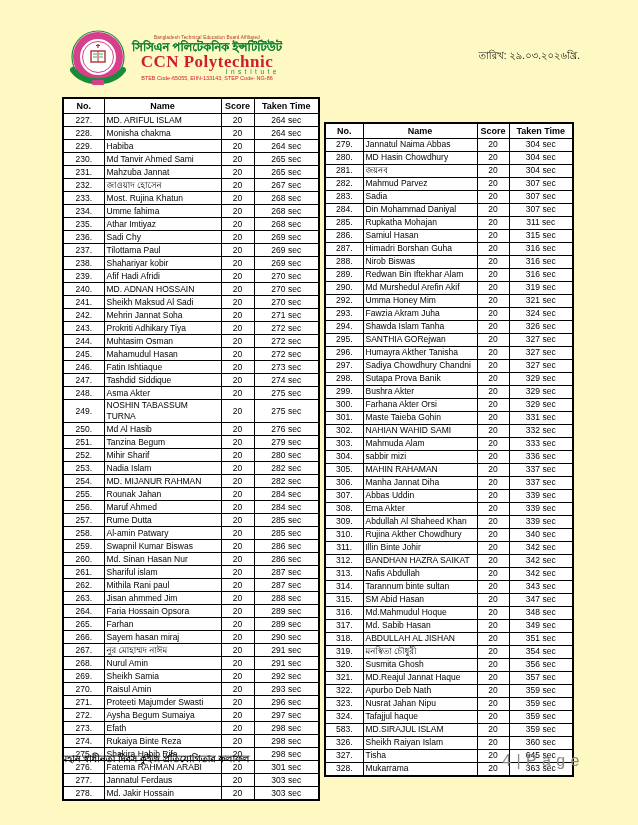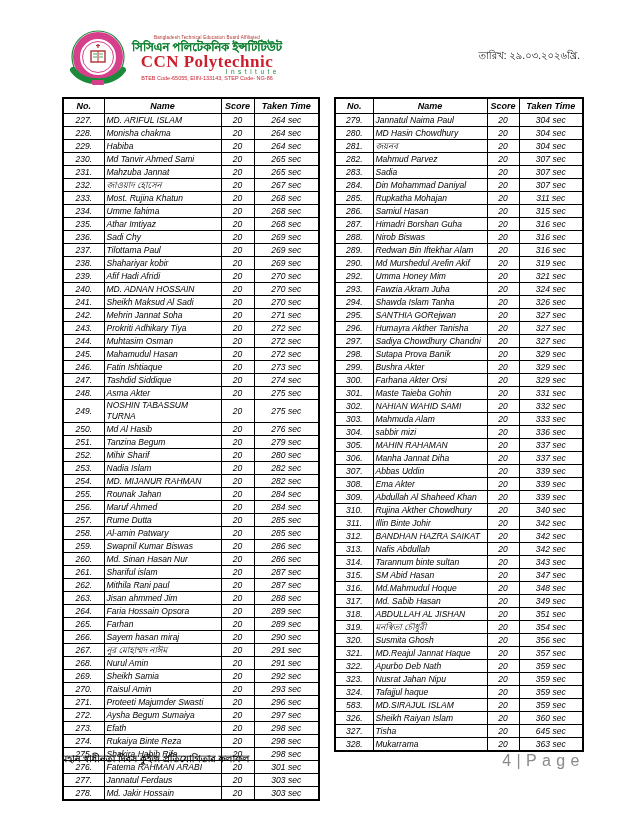--- a/index.html
+++ b/index.html
@@ -1,36 +1,36 @@
 <!DOCTYPE html>
 <html><head>
 <meta charset="utf-8">
 <style>
   html,body{margin:0;padding:0;background:#e8e8e8;}
   .page{
     width:638px;height:825px;position:relative;margin:0 auto;
-    background:#ffffff;font-family:"Liberation Sans",sans-serif;color:#000;
+    background:#fef9c3;font-family:"Liberation Sans",sans-serif;color:#000;
     overflow:hidden;box-shadow:0 0 4px rgba(0,0,0,.3);
   }
   
   .letterhead{position:absolute;left:70px;top:30px;display:flex;align-items:center;gap:6px;}
   .emblem{width:56px;height:58px;flex:0 0 auto;}
   .lh-text{display:flex;flex-direction:column;align-items:center;line-height:1.05;}
   .affil{font-size:4.5px;color:#b03030;letter-spacing:.2px;white-space:nowrap;}
   .inst-bn{font-size:11.5px;font-weight:bold;color:#1b7a2f;white-space:nowrap;
            text-shadow:0 0 .4px #0a5;}
   .inst-en{font-family:"Liberation Serif",serif;font-size:17px;font-weight:bold;
            color:#cc1f2d;white-space:nowrap;letter-spacing:.5px;}
   .inst-sub{font-size:6.5px;color:#1b8a3a;letter-spacing:3.5px;align-self:flex-end;
             margin-top:-2px;margin-right:2px;white-space:nowrap;}
   .codes{font-size:5.5px;color:#cc1f2d;white-space:nowrap;margin-top:1px;}
   .date-line{position:absolute;top:48px;right:58px;font-size:10px;color:#111;
              white-space:nowrap;}
   
-  .tables{position:absolute;top:97px;left:62px;display:flex;gap:14px;align-items:flex-start;font-style:italic;}
+  .tables{position:absolute;top:97px;left:62px;display:flex;gap:4px;align-items:center;}
   table.results{border-collapse:collapse;table-layout:fixed;border:2px solid #000;background:#fff;}
   table.results th,table.results td{border:1px solid #000;overflow:hidden;}
   table.results th{font-size:9px;font-weight:bold;text-align:center;height:14px;padding:0 1px;}
   table.results td{font-size:8.5px;height:12px;line-height:11px;padding:0 2px;
                    word-wrap:break-word;}
   td.c-no{text-align:center;}
   td.c-name{text-align:left;padding-left:4px;}
   td.c-score{text-align:center;}
   td.c-time{text-align:center;}
   
@@ -416,21 +416,21 @@
         <tr>
           <th>No.</th>
           <th>Name</th>
           <th>Score</th>
           <th>Taken Time</th>
         </tr>
       </thead>
       <tbody>
           <tr>
             <td class="c-no">279.</td>
-            <td class="c-name">Jannatul Naima Paul</td>
+            <td class="c-name">Jannatul Naima Abbas</td>
             <td class="c-score">20</td>
             <td class="c-time">304 sec</td>
           </tr>
           <tr>
             <td class="c-no">280.</td>
             <td class="c-name">MD Hasin Chowdhury</td>
             <td class="c-score">20</td>
             <td class="c-time">304 sec</td>
           </tr>
           <tr>

